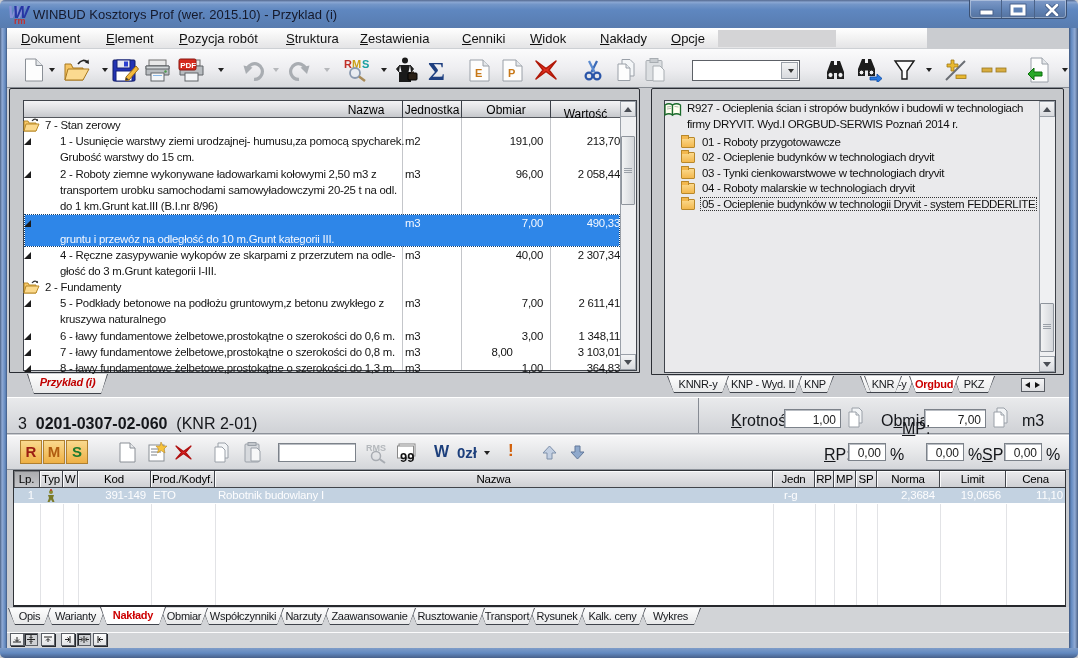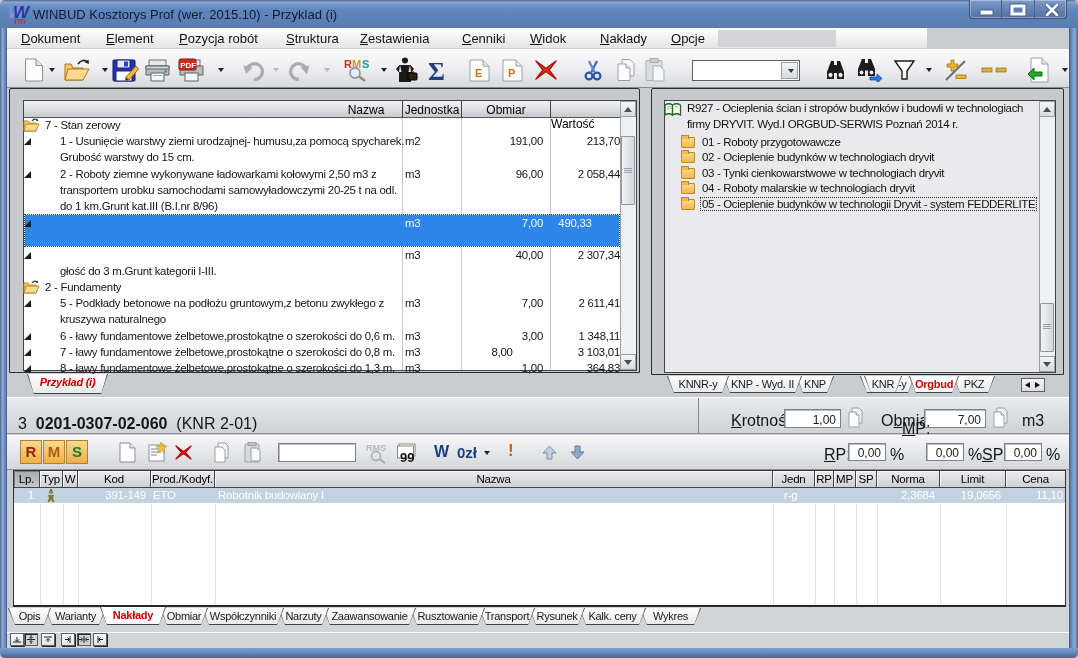--- a/index.html
+++ b/index.html
@@ -253,21 +253,21 @@
   </div>
 
   <div class="abs" style="left:24px;top:101px;width:612px;height:17px;background:linear-gradient(180deg,#f3f3f5 0%,#dddee1 55%,#c6c8cc 100%);border-bottom:1px solid #55585e">
     <div class="hsep" style="left:378px"></div>
     <div class="hsep" style="left:437px"></div>
     <div class="hsep" style="left:526px"></div>
   </div>
   <div class="hlab" style="left:330px;top:103px;width:72px;text-align:center">Nazwa</div>
   <div class="hlab" style="left:403px;top:103px;width:58px;text-align:center">Jednostka</div>
   <div class="hlab" style="left:462px;top:103px;width:88px;text-align:center">Obmiar</div>
-  <div class="hlab" style="left:551px;top:117px;width:69px;">Wartość</div>
+  <div class="hlab" style="left:551px;top:107px;width:69px;text-align:center">Wartość</div>
 
   <div class="vgrid" style="left:402px;top:118px;height:252px"></div>
   <div class="vgrid" style="left:461px;top:118px;height:252px"></div>
   <div class="vgrid" style="left:550px;top:118px;height:252px"></div>
 
   <div class="lrow-sel" style="left:25px;top:215px;width:594px;height:31px"></div>
 
   <svg class="abs" style="left:23px;top:118px" width="18" height="15" viewBox="0 0 18 15">
       <path d="M1 4 L1 13 L13 13 L13 5 L6 5 L5 3 L1 3 Z" fill="#f7c868" stroke="#b98a28" stroke-width="1"></path>
       <path d="M3 6 L16 6 L13 13 L1 13 Z" fill="#fbd98c" stroke="#b98a28" stroke-width="1"></path>
@@ -295,23 +295,25 @@
   <div class="ltxt" style="left:60px;top:151px">Grubość warstwy do 15 cm.</div>
   <div class="ltxt" style="left:405px;top:135px">m2</div>
   <div class="ltxt" style="left:461px;top:135px;width:82px;text-align:right">191,00</div>
   <div class="ltxt" style="left:530px;top:135px;width:90px;text-align:right">213,70</div>
   <div class="ltxt" style="left:60px;top:168px">2 - Roboty ziemne wykonywane ładowarkami kołowymi 2,50 m3 z</div>
   <div class="ltxt" style="left:60px;top:184px">transportem urobku samochodami samowyładowczymi 20-25 t na odl.</div>
   <div class="ltxt" style="left:60px;top:200px">do 1 km.Grunt kat.III (B.I.nr 8/96)</div>
   <div class="ltxt" style="left:405px;top:168px">m3</div>
   <div class="ltxt" style="left:461px;top:168px;width:82px;text-align:right">96,00</div>
   <div class="ltxt" style="left:530px;top:168px;width:90px;text-align:right">2 058,44</div>
+  <div class="ltxt w" style="left:60px;top:233px">gruntu i przewóz na odległość do 10 m.Grunt kategorii III.</div>
   <div class="ltxt w" style="left:405px;top:217px">m3</div>
   <div class="ltxt w" style="left:461px;top:217px;width:82px;text-align:right">7,00</div>
-  <div class="ltxt w" style="left:530px;top:217px;width:90px;text-align:center">490,33</div>
+  <div class="ltxt w" style="left:530px;top:217px;width:90px;text-align:right">490,33</div>
+  <div class="ltxt" style="left:60px;top:249px">4 - Ręczne zasypywanie wykopów ze skarpami z przerzutem na odle-</div>
   <div class="ltxt" style="left:60px;top:265px">głość do 3 m.Grunt kategorii I-III.</div>
   <div class="ltxt" style="left:405px;top:249px">m3</div>
   <div class="ltxt" style="left:461px;top:249px;width:82px;text-align:right">40,00</div>
   <div class="ltxt" style="left:530px;top:249px;width:90px;text-align:right">2 307,34</div>
   <div class="ltxt" style="left:45px;top:281px">2 - Fundamenty</div>
   <div class="ltxt" style="left:60px;top:297px">5 - Podkłady betonowe na podłożu gruntowym,z betonu zwykłego z</div>
   <div class="ltxt" style="left:60px;top:313px">kruszywa naturalnego</div>
   <div class="ltxt" style="left:405px;top:297px">m3</div>
   <div class="ltxt" style="left:461px;top:297px;width:82px;text-align:right">7,00</div>
   <div class="ltxt" style="left:530px;top:297px;width:90px;text-align:right">2 611,41</div>

